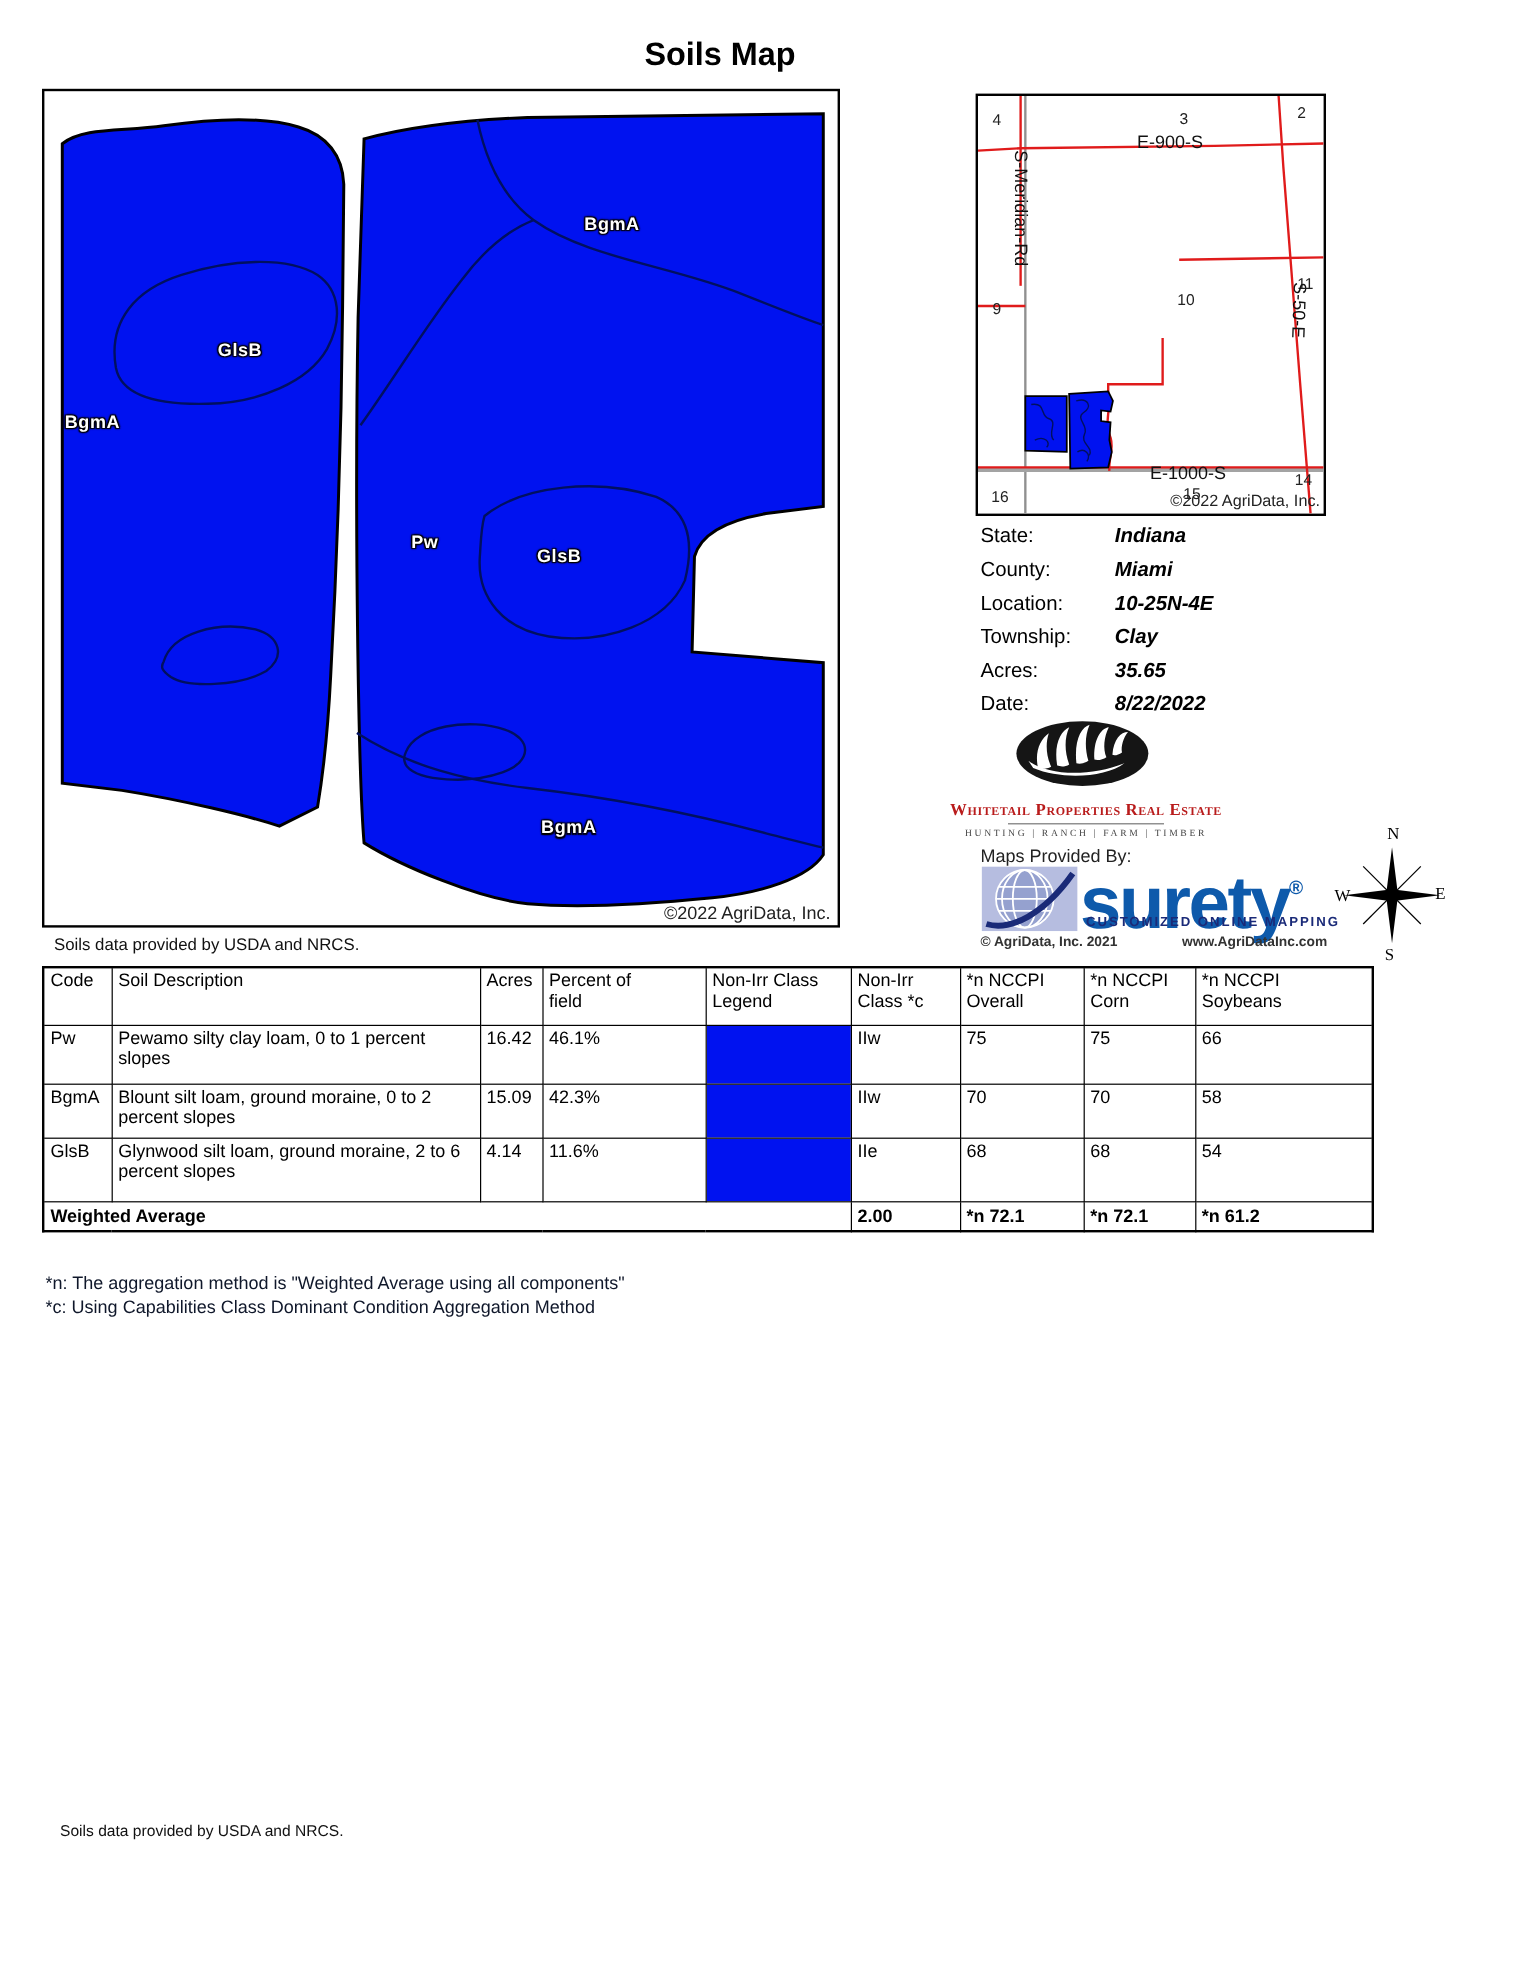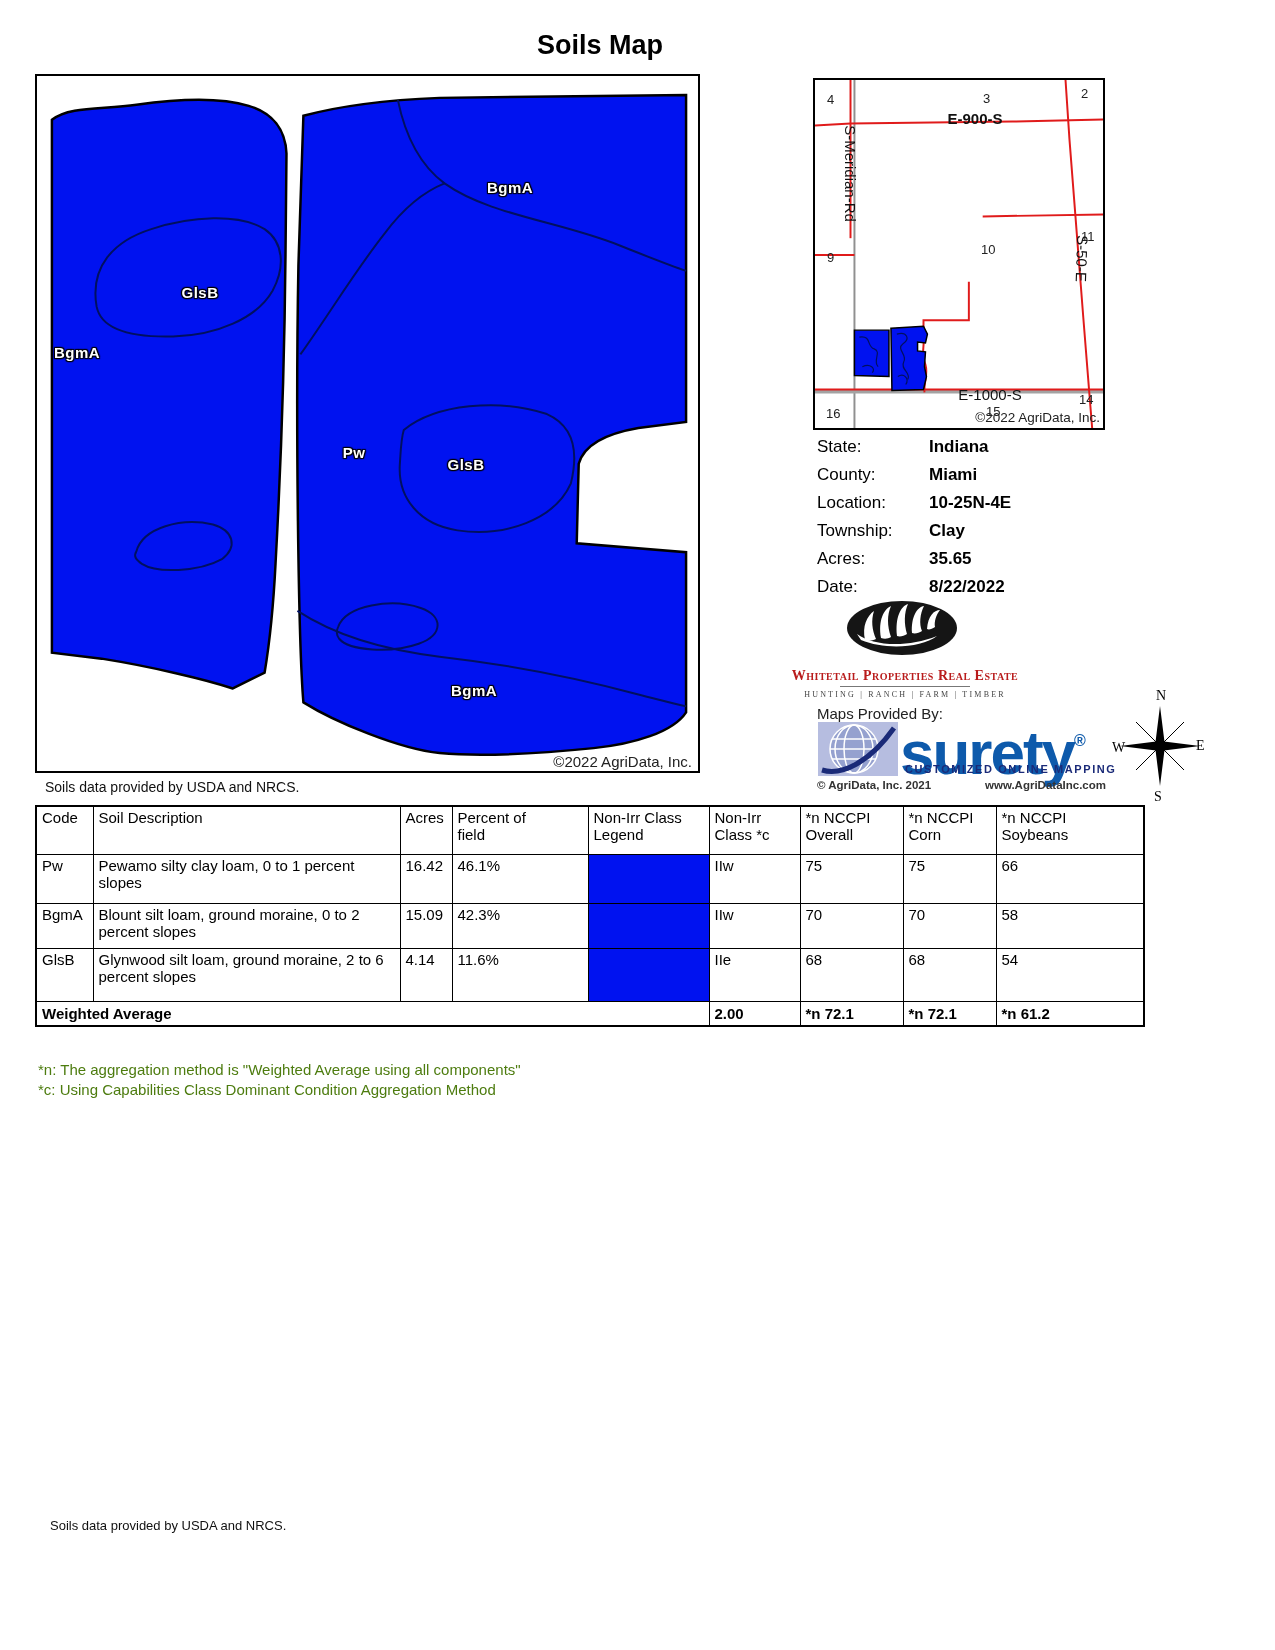--- a/index.html
+++ b/index.html
@@ -15,42 +15,42 @@
   .mapcopy{position:absolute;font-size:15px;color:#222;text-align:right;white-space:nowrap;}
   .note{font-size:14px;color:#111;}
   
   .locator{border:2px solid #000;background:#fff;}
   .sec-num{position:absolute;font-size:13px;color:#222;}
   .roadlbl{position:absolute;font-size:15px;color:#111;text-align:center;white-space:nowrap;}
   .loccopy{position:absolute;font-size:13.5px;color:#222;text-align:right;}
   
   .info-row{height:28px;font-size:17px;}
   .info-row .lbl{display:inline-block;width:112px;}
-  .info-row .val{font-weight:bold;}
+  .info-row .val{font-weight:bold;font-style:italic;}
   
   .wt-name{font-family:"Liberation Serif",serif;font-variant:small-caps;font-weight:bold;
            font-size:14px;letter-spacing:.5px;color:#b91c1c;text-align:center;}
   .wt-tag{font-family:"Liberation Serif",serif;font-size:8px;letter-spacing:2.2px;color:#444;text-align:center;}
   .wt-rule{border-top:1px solid #777;height:0;}
   .maps-by{font-size:15px;color:#222;}
   .surety-word{font-size:62px;font-weight:bold;letter-spacing:-2px;line-height:58px;white-space:nowrap;}
   .surety-reg{font-size:16px;font-weight:bold;vertical-align:28px;letter-spacing:0;}
   .surety-tag{font-size:11px;font-weight:bold;letter-spacing:1.6px;}
   .agri-small{font-size:11.5px;color:#333;font-weight:bold;}
   
   .cletter{position:absolute;font-family:"Liberation Serif",serif;font-size:14px;color:#000;}
   
   .soiltable{border-collapse:collapse;border:2px solid #000;table-layout:fixed;width:1108px;
              font-size:15px;}
   .soiltable td,.soiltable th{border:1px solid #000;padding:2px 5px;vertical-align:top;
                               font-weight:normal;text-align:left;overflow:hidden;}
   .soiltable tr.area th{font-size:16px;padding:3px 6px;border-bottom:2px solid #000;}
   .num{text-align:right;}
   .wa td{font-weight:bold;vertical-align:middle;}
-  .footnote{font-size:15px;color:#4d7c0f;}
+  .footnote{font-size:15px;color:#0f172a;}
 </style>
 </head>
 <body>
 
 <div id="canvas">
 
   <div class="abs title" style="left:385px;top:30px;width:430px;">Soils Map</div>
 
   <div class="abs soilmap" style="left:35px;top:74px;width:661px;height:695px;">
     <svg width="661" height="695" viewBox="0 0 665 699" preserveAspectRatio="none">
@@ -105,21 +105,21 @@
     </svg>
     <span class="sec-num" style="left:12px;top:12px;">4</span>
     <span class="sec-num" style="left:168px;top:11px;">3</span>
     <span class="sec-num" style="left:266px;top:6px;">2</span>
     <span class="sec-num" style="left:12px;top:170px;">9</span>
     <span class="sec-num" style="left:166px;top:162px;">10</span>
     <span class="sec-num" style="left:266px;top:149px;">11</span>
     <span class="sec-num" style="left:11px;top:326px;">16</span>
     <span class="sec-num" style="left:171px;top:324px;">15</span>
     <span class="sec-num" style="left:264px;top:312px;">14</span>
-    <div class="roadlbl" style="left:100px;top:30px;width:120px;font-weight:bold;">E-900-S</div>
+    <div class="roadlbl" style="left:100px;top:30px;width:120px;">E-900-S</div>
     <div class="roadlbl" style="left:-45px;top:85px;width:160px;transform:rotate(90deg);">S-Meridian-Rd</div>
     <div class="roadlbl" style="left:192px;top:170px;width:150px;transform:rotate(92deg);">S-50-E</div>
     <div class="roadlbl" style="left:110px;top:306px;width:130px;">E-1000-S</div>
     <div class="loccopy" style="left:120px;top:330px;width:165px;">©2022 AgriData, Inc.</div>
   </div>
 
   <div class="abs" style="left:817px;top:437px;width:300px;">
     <div class="info-row">
       <span class="lbl">State:</span><span class="val">Indiana</span></div>
     <div class="info-row">

